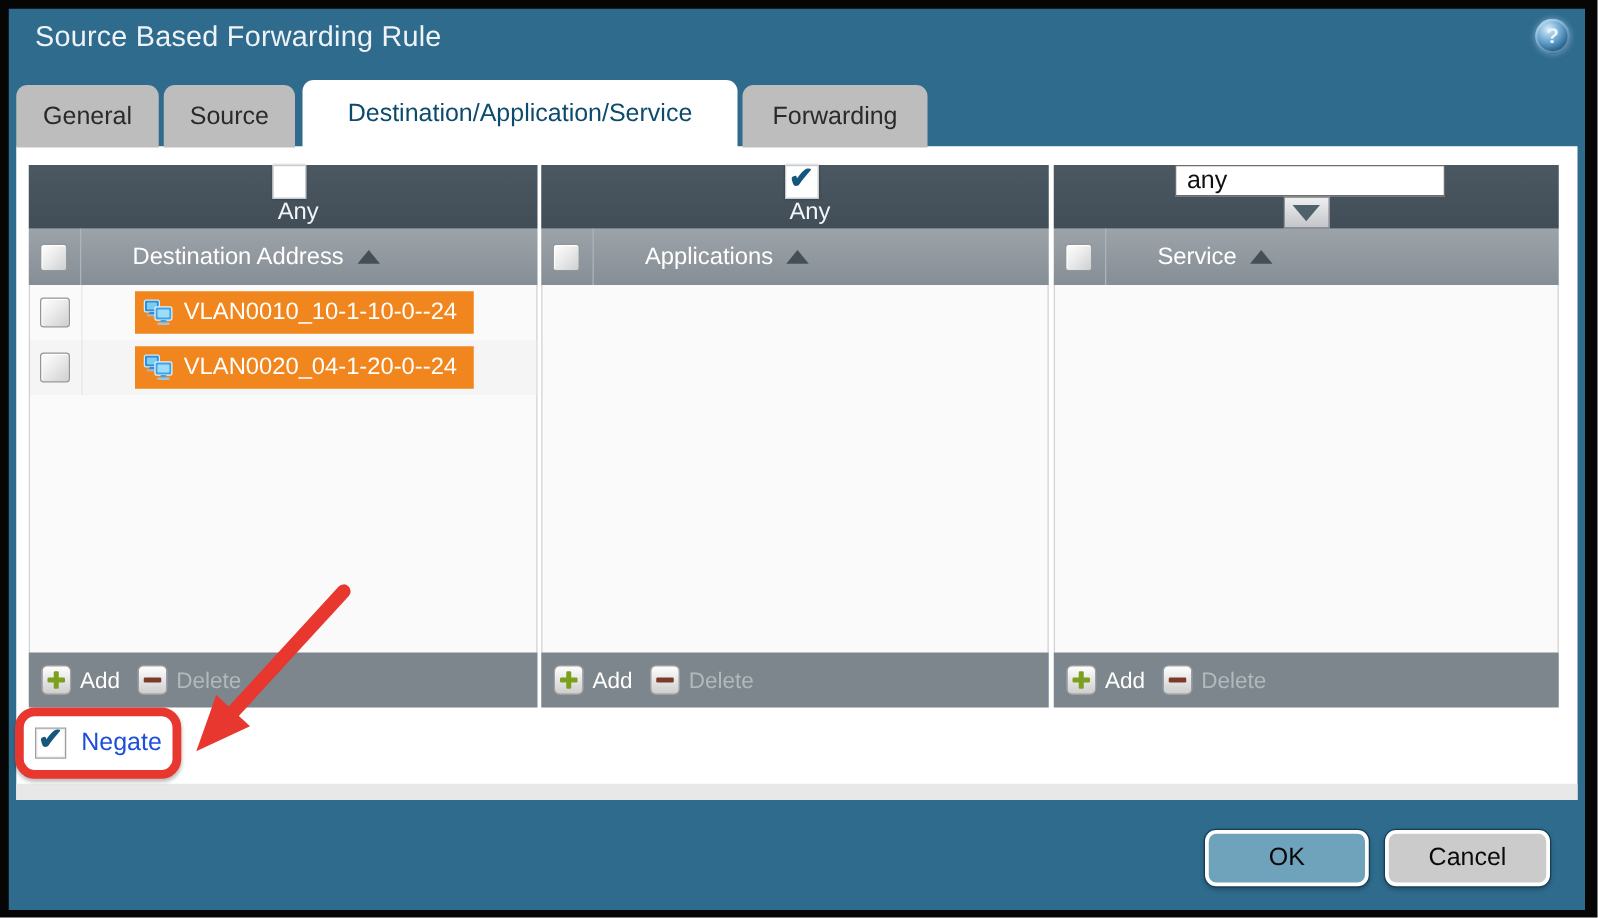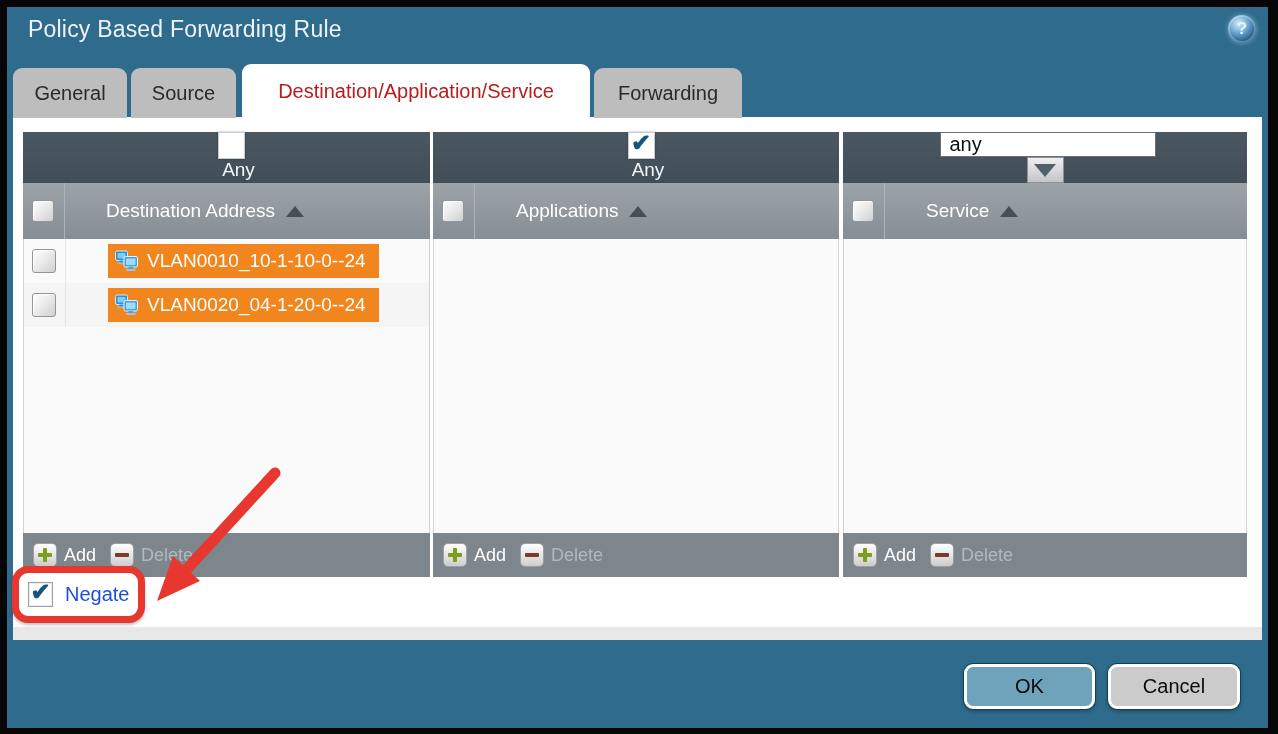--- a/index.html
+++ b/index.html
@@ -21,35 +21,35 @@
     box-shadow:0 0 5px rgba(170,215,255,.55), inset 0 0 0 2px rgba(255,255,255,.28);
   }
 
   .tab{
     position:absolute;top:68px;height:50px;background:#BDBDBD;
     border-radius:9px 9px 0 0;color:#2A2A2A;font-size:20px;
     display:flex;align-items:center;justify-content:center;cursor:pointer;z-index:2;
   }
   #tab-general{left:13px;width:114px;}
   #tab-source{left:131px;width:105px;}
-  #tab-dest{left:242px;top:64px;width:348px;height:54px;background:#FFFFFF;color:#b91c1c;z-index:3;}
+  #tab-dest{left:242px;top:64px;width:348px;height:54px;background:#FFFFFF;color:#0c4a6e;z-index:3;}
   #tab-forwarding{left:594px;width:148px;}
 
   .panel{position:absolute;left:13px;top:117px;width:1249px;height:523px;background:#FFFFFF;z-index:1;}
   .bottom-strip{position:absolute;left:13px;top:627px;width:1249px;height:13px;background:#E8E8E8;z-index:1;}
 
   .col{position:absolute;top:132px;z-index:2;}
   #col-dest{left:23px;width:407px;}
   #col-apps{left:433px;width:406px;}
   #col-svc{left:843px;width:404px;}
 
   .col-head{height:51px;background:linear-gradient(#4B5861,#414E57);display:flex;align-items:center;padding-left:10px;box-sizing:border-box;flex-direction:column;}
   .any-label{color:#F2F5F7;font-size:19px;margin-left:14px;}
 
-  .col-sub{height:56px;background:linear-gradient(#9CA3A9,#868E95);display:flex;align-items:center;position:relative;}
+  .col-sub{height:45px;background:linear-gradient(#9CA3A9,#868E95);display:flex;align-items:center;position:relative;}
   .col-sub .vsep{position:absolute;left:41px;top:0;width:1px;height:100%;background:#AEB4B8;}
   .sub-label{color:#FFFFFF;font-size:19px;margin-left:52px;display:flex;align-items:center;gap:11px;cursor:pointer;}
   .tri-up{width:0;height:0;border-left:9px solid transparent;border-right:9px solid transparent;border-bottom:11px solid #454F56;}
 
   .col-body{height:294px;background:#FAFAFA;border-left:1px solid #D2D2D2;border-right:1px solid #D2D2D2;box-sizing:border-box;}
   .row{height:44px;display:flex;align-items:center;position:relative;cursor:pointer;}
   .row.alt{background:#F5F5F5;}
   .row .vsep{position:absolute;left:41px;top:0;width:1px;height:100%;background:#E6E6E6;}
   .chip{margin-left:52px;height:34px;background:#F0861D;display:flex;align-items:center;padding:0 13px 0 5px;}
   .chip-label{color:#FFFFFF;font-size:19px;margin-left:7px;white-space:nowrap;}
@@ -91,21 +91,21 @@
     display:flex;align-items:center;justify-content:center;font-size:20px;color:#0A0A0A;
     box-shadow:0 0 0 1px #123F58, 0 2px 4px rgba(0,0,0,.35);box-sizing:border-box;cursor:pointer;z-index:2;}
   #btn-ok{left:964px;width:131px;background:#6FA2BB;}
   #btn-cancel{left:1108px;width:132px;background:#CBCBCB;}
 </style>
 </head>
 <body>
 
 <div class="bg-teal"></div>
 
-<div class="title">Policy Based Forwarding Rule</div>
+<div class="title">Source Based Forwarding Rule</div>
 
 <div class="help-icon">
   <span>?</span>
 </div>
 
 <div class="tab" id="tab-general">
   <span>General</span>
 </div>
 <div class="tab" id="tab-source">
   <span>Source</span>

